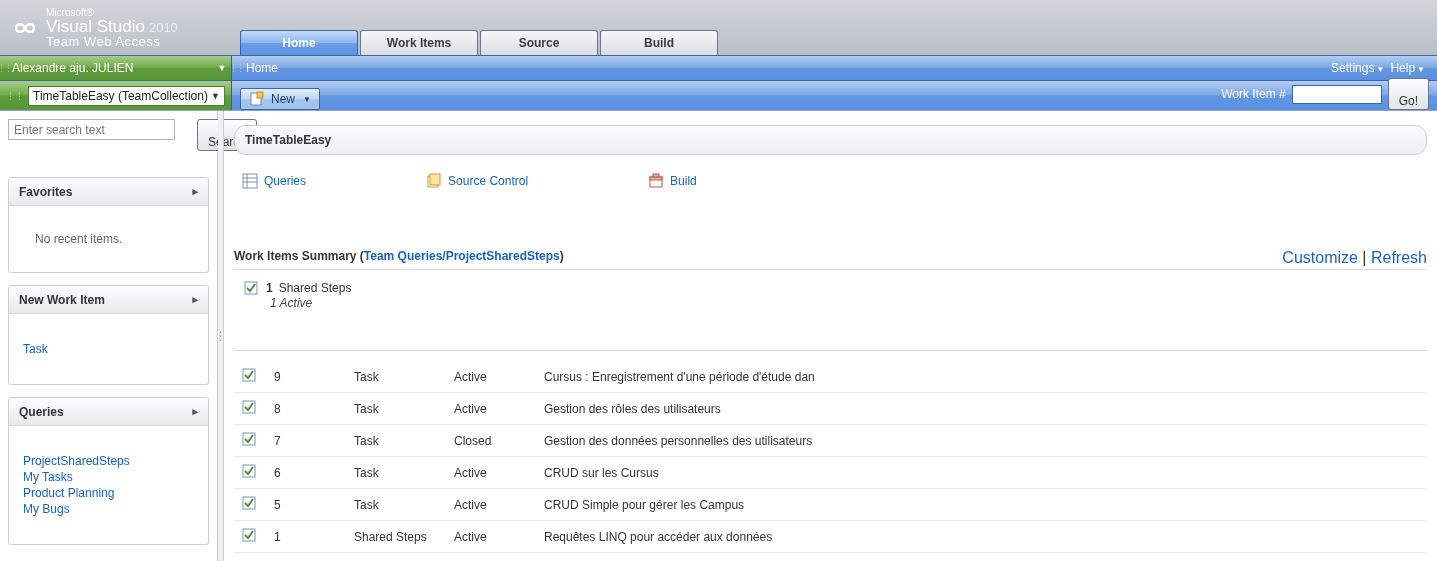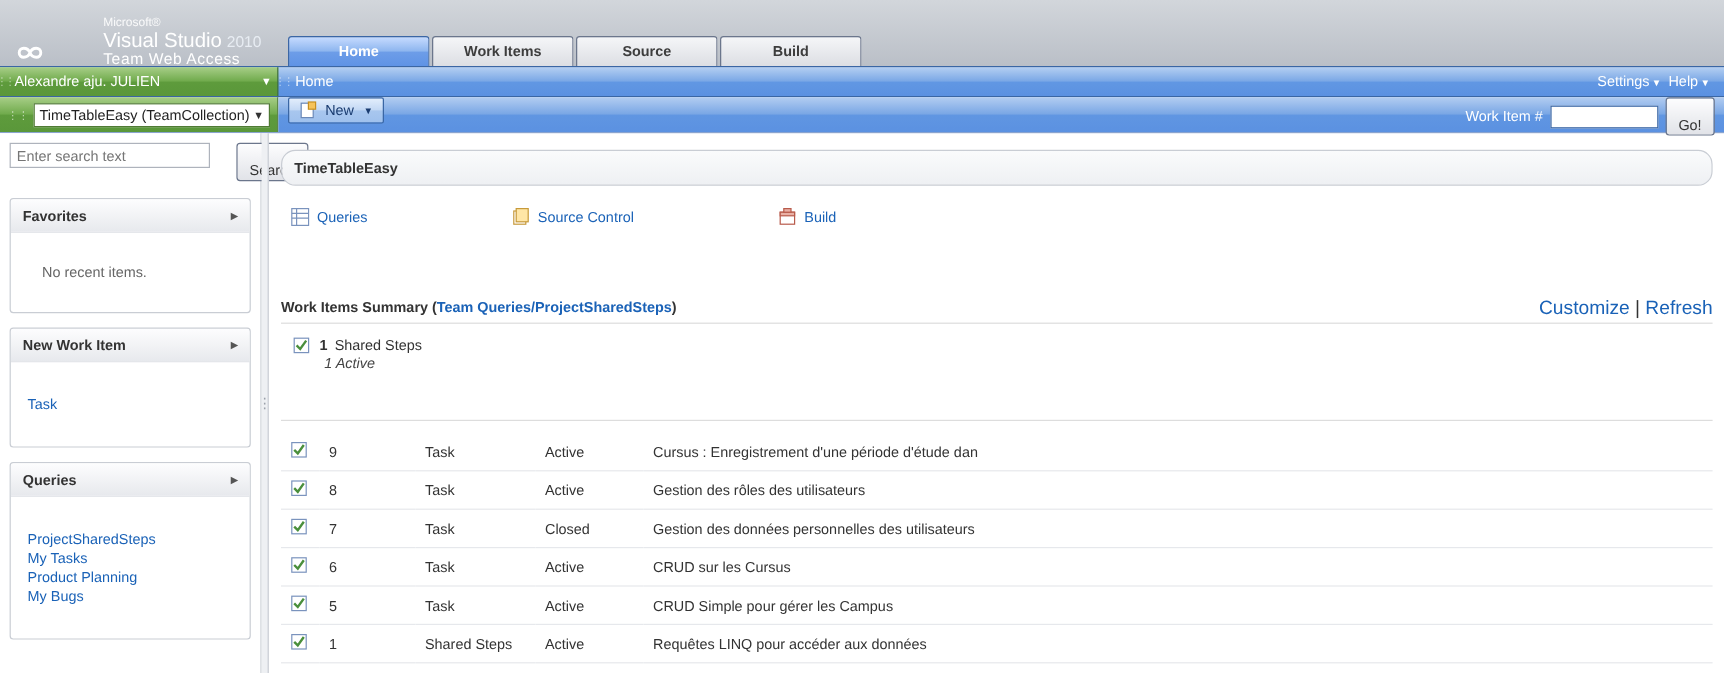--- a/index.html
+++ b/index.html
@@ -1,20 +1,20 @@
 <!DOCTYPE html>
 <html><head>
 <meta charset="utf-8">
 <style>
   * { box-sizing: border-box; margin: 0; padding: 0; }
   html, body { width: 1437px; height: 561px; font-family: "Segoe UI", Tahoma, Arial, sans-serif; font-size: 12px; color: #333; background: #fff; overflow: hidden; }
 
   
   .header { height: 55px; background: linear-gradient(#d2d6db, #babfc7); display: flex; align-items: stretch; position: relative; }
-  .logo { width: 240px; display: flex; align-items: flex-end; padding-left: 10px; color: #fff; gap: 40px; }
+  .logo { width: 240px; display: flex; align-items: center; padding-left: 10px; color: #fff; }
   .logo svg { margin-right: 6px; flex-shrink: 0; }
   .logo-text { color: #fff; line-height: 1; }
   .logo-top { font-size: 10px; opacity: .9; }
   .logo-main { font-size: 17px; }
   .logo-main .year { font-size: 13px; color: #e8edf3; font-weight: normal; margin-left: 4px; }
   .logo-sub { font-size: 13px; letter-spacing: .5px; }
 
   .tabs { display: flex; align-items: flex-end; padding-bottom: 0; margin-left: 0; }
   .tab { width: 118px; height: 25px; border: 1px solid #6b768c; border-bottom: none; border-radius: 3px 3px 0 0;
          display: flex; align-items: center; justify-content: center; font-weight: bold; font-size: 12px;
@@ -34,40 +34,40 @@
   .toolbar-right { display: flex; align-items: center; gap: 6px; padding-right: 12px; }
   .toolbar-right a { color: #fff; text-decoration: none; cursor: pointer; text-align: center; }
   .toolbar-right .dd { font-size: 8px; margin-left: 2px; }
 
   
   .strip2 { height: 30px; display: flex; align-items: center; border-bottom: 1px solid #8aa4cf; }
   .project-picker { width: 232px; height: 100%; background: linear-gradient(#a7ce87,#71ab4d 48%,#5e9b3c 52%,#5a973a); border-right: 1px solid #3e6f25;
                     display: flex; align-items: center; padding: 0 6px; }
   .project-picker .box { flex: 1; height: 20px; background: #fff; border: 1px solid #4f7b34; display: flex; align-items: center; padding: 0 4px; font-size: 12px; color: #222; }
   .project-picker .box .dd { margin-left: auto; font-size: 9px; color: #333; }
-  .strip2-main { flex: 1; height: 100%; background: linear-gradient(#b3cdf1,#7aa7e5 48%,#6096e2 52%,#5b91e1); display: flex; align-items: flex-start; padding: 0 8px; gap: 46px; }
+  .strip2-main { flex: 1; height: 100%; background: linear-gradient(#b3cdf1,#7aa7e5 48%,#6096e2 52%,#5b91e1); display: flex; align-items: flex-end; padding: 0 8px; gap: 46px; }
   .new-btn { height: 22px; border: 1px solid #3a66a4; border-radius: 2px;
              background: linear-gradient(#e3eefc,#c3d8f4 48%,#a8c6ee 52%,#9fc1ed);
              display: flex; align-items: center; padding: 0 8px; color: #1a3c70; cursor: pointer; gap: 6px; }
   .new-btn .icon { width: 16px; height: 16px; display: flex; align-items: center; justify-content: center; }
   .new-btn .dd { font-size: 8px; color: #1a3c70; margin-left: 2px; }
   .wi-search { margin-left: auto; display: flex; align-items: center; gap: 6px; color: #fff; }
   .wi-search input { width: 90px; height: 19px; border: 1px solid #3a66a4; padding: 0 4px; font-size: 12px; }
   .go-btn, .search-btn { height: 21px; border: 1px solid #6b768c; border-radius: 3px;
            background: linear-gradient(#fdfdfe,#e1e3e8); padding: 15px 10px; font-size: 12px; cursor: pointer; color: #333; }
 
   
   .body { display: flex; height: calc(561px - 55px - 26px - 30px); }
   .sidebar { width: 218px; padding: 8px; background: #fff; border-right: 1px solid #c9cdd4; }
   .grip-v { width: 6px; background: #eef0f3; border-right: 1px solid #c9cdd4; cursor: col-resize;
             display: flex; align-items: center; justify-content: center; }
   .grip-v::before { content: "⋮"; color: #9aa0aa; font-size: 12px; }
   .main { flex: 1; padding: 14px 10px 10px 10px; overflow: auto; }
 
-  .search-row { display: flex; gap: 22px; margin-bottom: 14px; }
+  .search-row { display: flex; gap: 22px; margin-bottom: 26px; }
   .search-row input { flex: 1; height: 21px; border: 1px solid #aeb3bc; padding: 0 5px; font-size: 12px; color: #888; }
 
   .panel { border: 1px solid #c9cdd4; border-radius: 3px; margin-bottom: 12px; background: #fff; }
   .panel-hd { height: 28px; background: linear-gradient(#fdfdfe,#e7e9ed); border-bottom: 1px solid #d5d8de;
               display: flex; align-items: center; padding: 0 10px; font-weight: bold; color: #333; border-radius: 3px 3px 0 0;}
   .panel-hd .chev { margin-left: auto; color: #555; font-size: 11px; }
   .panel-body { padding: 26px 14px; font-size: 12px; color: #555; }
   .panel-body .link { display: block; color: #1a62b7; text-decoration: none; margin: 2px 0; cursor: pointer; }
   .panel-body .muted { color: #666; padding-left: 12px; }
 

